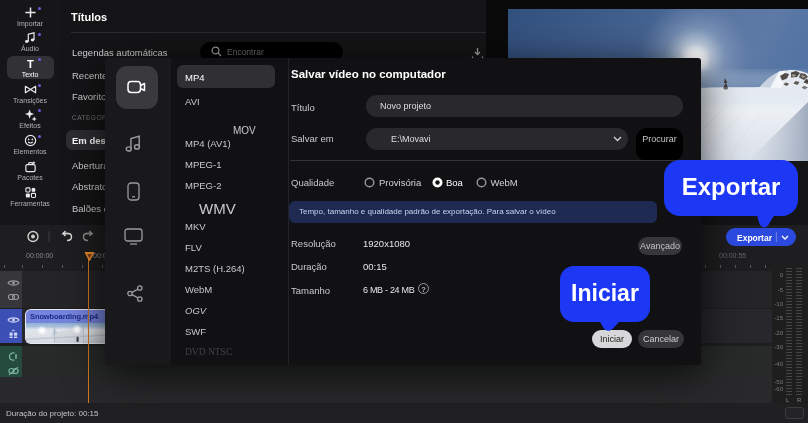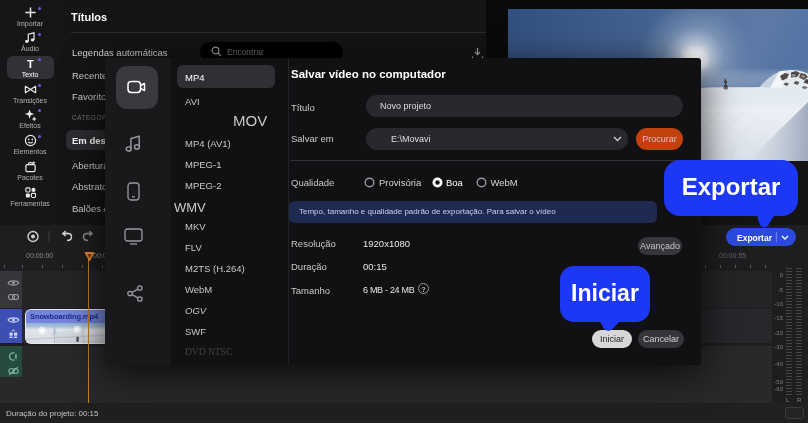--- a/index.html
+++ b/index.html
@@ -284,25 +284,25 @@
   <circle cx="12.8" cy="3" r="2.2" fill="none" stroke="#9a9a9e" stroke-width="1.3"></circle>
   <circle cx="3" cy="8.5" r="2.2" fill="none" stroke="#9a9a9e" stroke-width="1.3"></circle>
   <circle cx="12.8" cy="14" r="2.2" fill="none" stroke="#9a9a9e" stroke-width="1.3"></circle>
   <line x1="5" y1="7.4" x2="10.9" y2="4.1" stroke="#9a9a9e" stroke-width="1.3"></line>
   <line x1="5" y1="9.6" x2="10.9" y2="12.9" stroke="#9a9a9e" stroke-width="1.3"></line>
 </svg>
 
 <div class="abs" style="left:177px;top:65px;width:98px;height:23px;background:#2f2f34;border-radius:6px;"></div>
 <div class="abs" style="left:185px;top:71.5px;color:#fff;font-size:9.5px;">MP4</div>
 <div class="abs" style="left:185px;top:96.2px;color:#c9c9cb;font-size:9.5px;white-space:nowrap;">AVI</div>
-<div class="abs" style="left:185px;top:112px;color:#c9c9cb;font-size:15px;white-space:nowrap;padding-left:48px;">MOV</div>
+<div class="abs" style="left:185px;top:125px;color:#c9c9cb;font-size:10px;white-space:nowrap;padding-left:48px;">MOV</div>
 <div class="abs" style="left:185px;top:137.9px;color:#c9c9cb;font-size:9.5px;white-space:nowrap;">MP4 (AV1)</div>
 <div class="abs" style="left:185px;top:158.75px;color:#c9c9cb;font-size:9.5px;white-space:nowrap;">MPEG-1</div>
 <div class="abs" style="left:185px;top:179.60000000000002px;color:#c9c9cb;font-size:9.5px;white-space:nowrap;">MPEG-2</div>
-<div class="abs" style="left:174px;top:200.45px;color:#c9c9cb;font-size:13px;white-space:nowrap;">WMV</div>
+<div class="abs" style="left:199px;top:200.45px;color:#c9c9cb;font-size:15px;white-space:nowrap;">WMV</div>
 <div class="abs" style="left:185px;top:221.3px;color:#c9c9cb;font-size:9.5px;white-space:nowrap;">MKV</div>
 <div class="abs" style="left:185px;top:242.15000000000003px;color:#c9c9cb;font-size:9.5px;white-space:nowrap;">FLV</div>
 <div class="abs" style="left:185px;top:263px;color:#c9c9cb;font-size:9.5px;white-space:nowrap;">M2TS (H.264)</div>
 <div class="abs" style="left:185px;top:283.85px;color:#c9c9cb;font-size:9.5px;white-space:nowrap;">WebM</div>
 <div class="abs" style="left:185px;top:304.7px;color:#c9c9cb;font-size:9.5px;white-space:nowrap;font-style:italic;">OGV</div>
 <div class="abs" style="left:185px;top:325.55px;color:#c9c9cb;font-size:9.5px;white-space:nowrap;">SWF</div>
 <div class="abs" style="left:185px;top:347px;color:#c9c9cb;font-size:9.5px;opacity:.25;font-family:Liberation Serif, serif;">DVD NTSC</div>
 <div class="abs" style="left:288px;top:58px;width:1px;height:307px;background:#232327;"></div>
 
 <div class="abs" style="left:291px;top:68px;color:#fff;font-size:11.5px;font-weight:bold;">Salvar vídeo no computador</div>
@@ -310,21 +310,21 @@
 <div class="abs" style="left:366px;top:95px;width:317px;height:22px;background:#29292d;border-radius:11px;">
   <span style="position:absolute;left:14px;top:6px;font-size:9px;color:#dedee0;">Novo projeto</span>
 </div>
 <div class="abs lbl" style="left:291px;top:133px;color:#c9c9cb;">Salvar em</div>
 <div class="abs" style="left:366px;top:128px;width:262px;height:22px;background:#29292d;border-radius:11px;">
   <span style="position:absolute;left:25px;top:6px;font-size:9px;color:#dedee0;">E:\Movavi</span>
   <svg width="9" height="6" style="position:absolute;right:6px;top:8px;">
       <path d="M1 1 L4.5 4.5 L8 1" fill="none" stroke="#cfcfcf" stroke-width="1.4"></path>
     </svg>
 </div>
-<div class="abs" style="left:636px;top:128px;width:47px;height:22px;background:#c2410c;border-radius:11px;color:#c6c6c8;font-size:9px;text-align:center;line-height:22px;">Procurar</div>
+<div class="abs" style="left:636px;top:128px;width:47px;height:33px;background:#000000;border-radius:11px;color:#c6c6c8;font-size:9px;text-align:center;line-height:22px;">Procurar</div>
 <div class="abs" style="left:290px;top:160px;width:393px;height:1px;background:#333338;"></div>
 
 <div class="abs lbl" style="left:291px;top:177px;color:#c9c9cb;">Qualidade</div>
 <svg class="abs" style="left:364px;top:176.5px" width="11" height="11">
     <circle cx="5.5" cy="5.5" r="4.3" fill="none" stroke="#97979b" stroke-width="1.4"></circle>
   </svg>
 <div class="abs" style="left:379px;top:177px;color:#d3d3d5;font-size:9.5px;">Provisória</div>
 <svg class="abs" style="left:431.5px;top:176.5px" width="11" height="11">
     <circle cx="5.5" cy="5.5" r="5" fill="#fff"></circle>
     <circle cx="5.5" cy="5.5" r="2.2" fill="#111"></circle>

